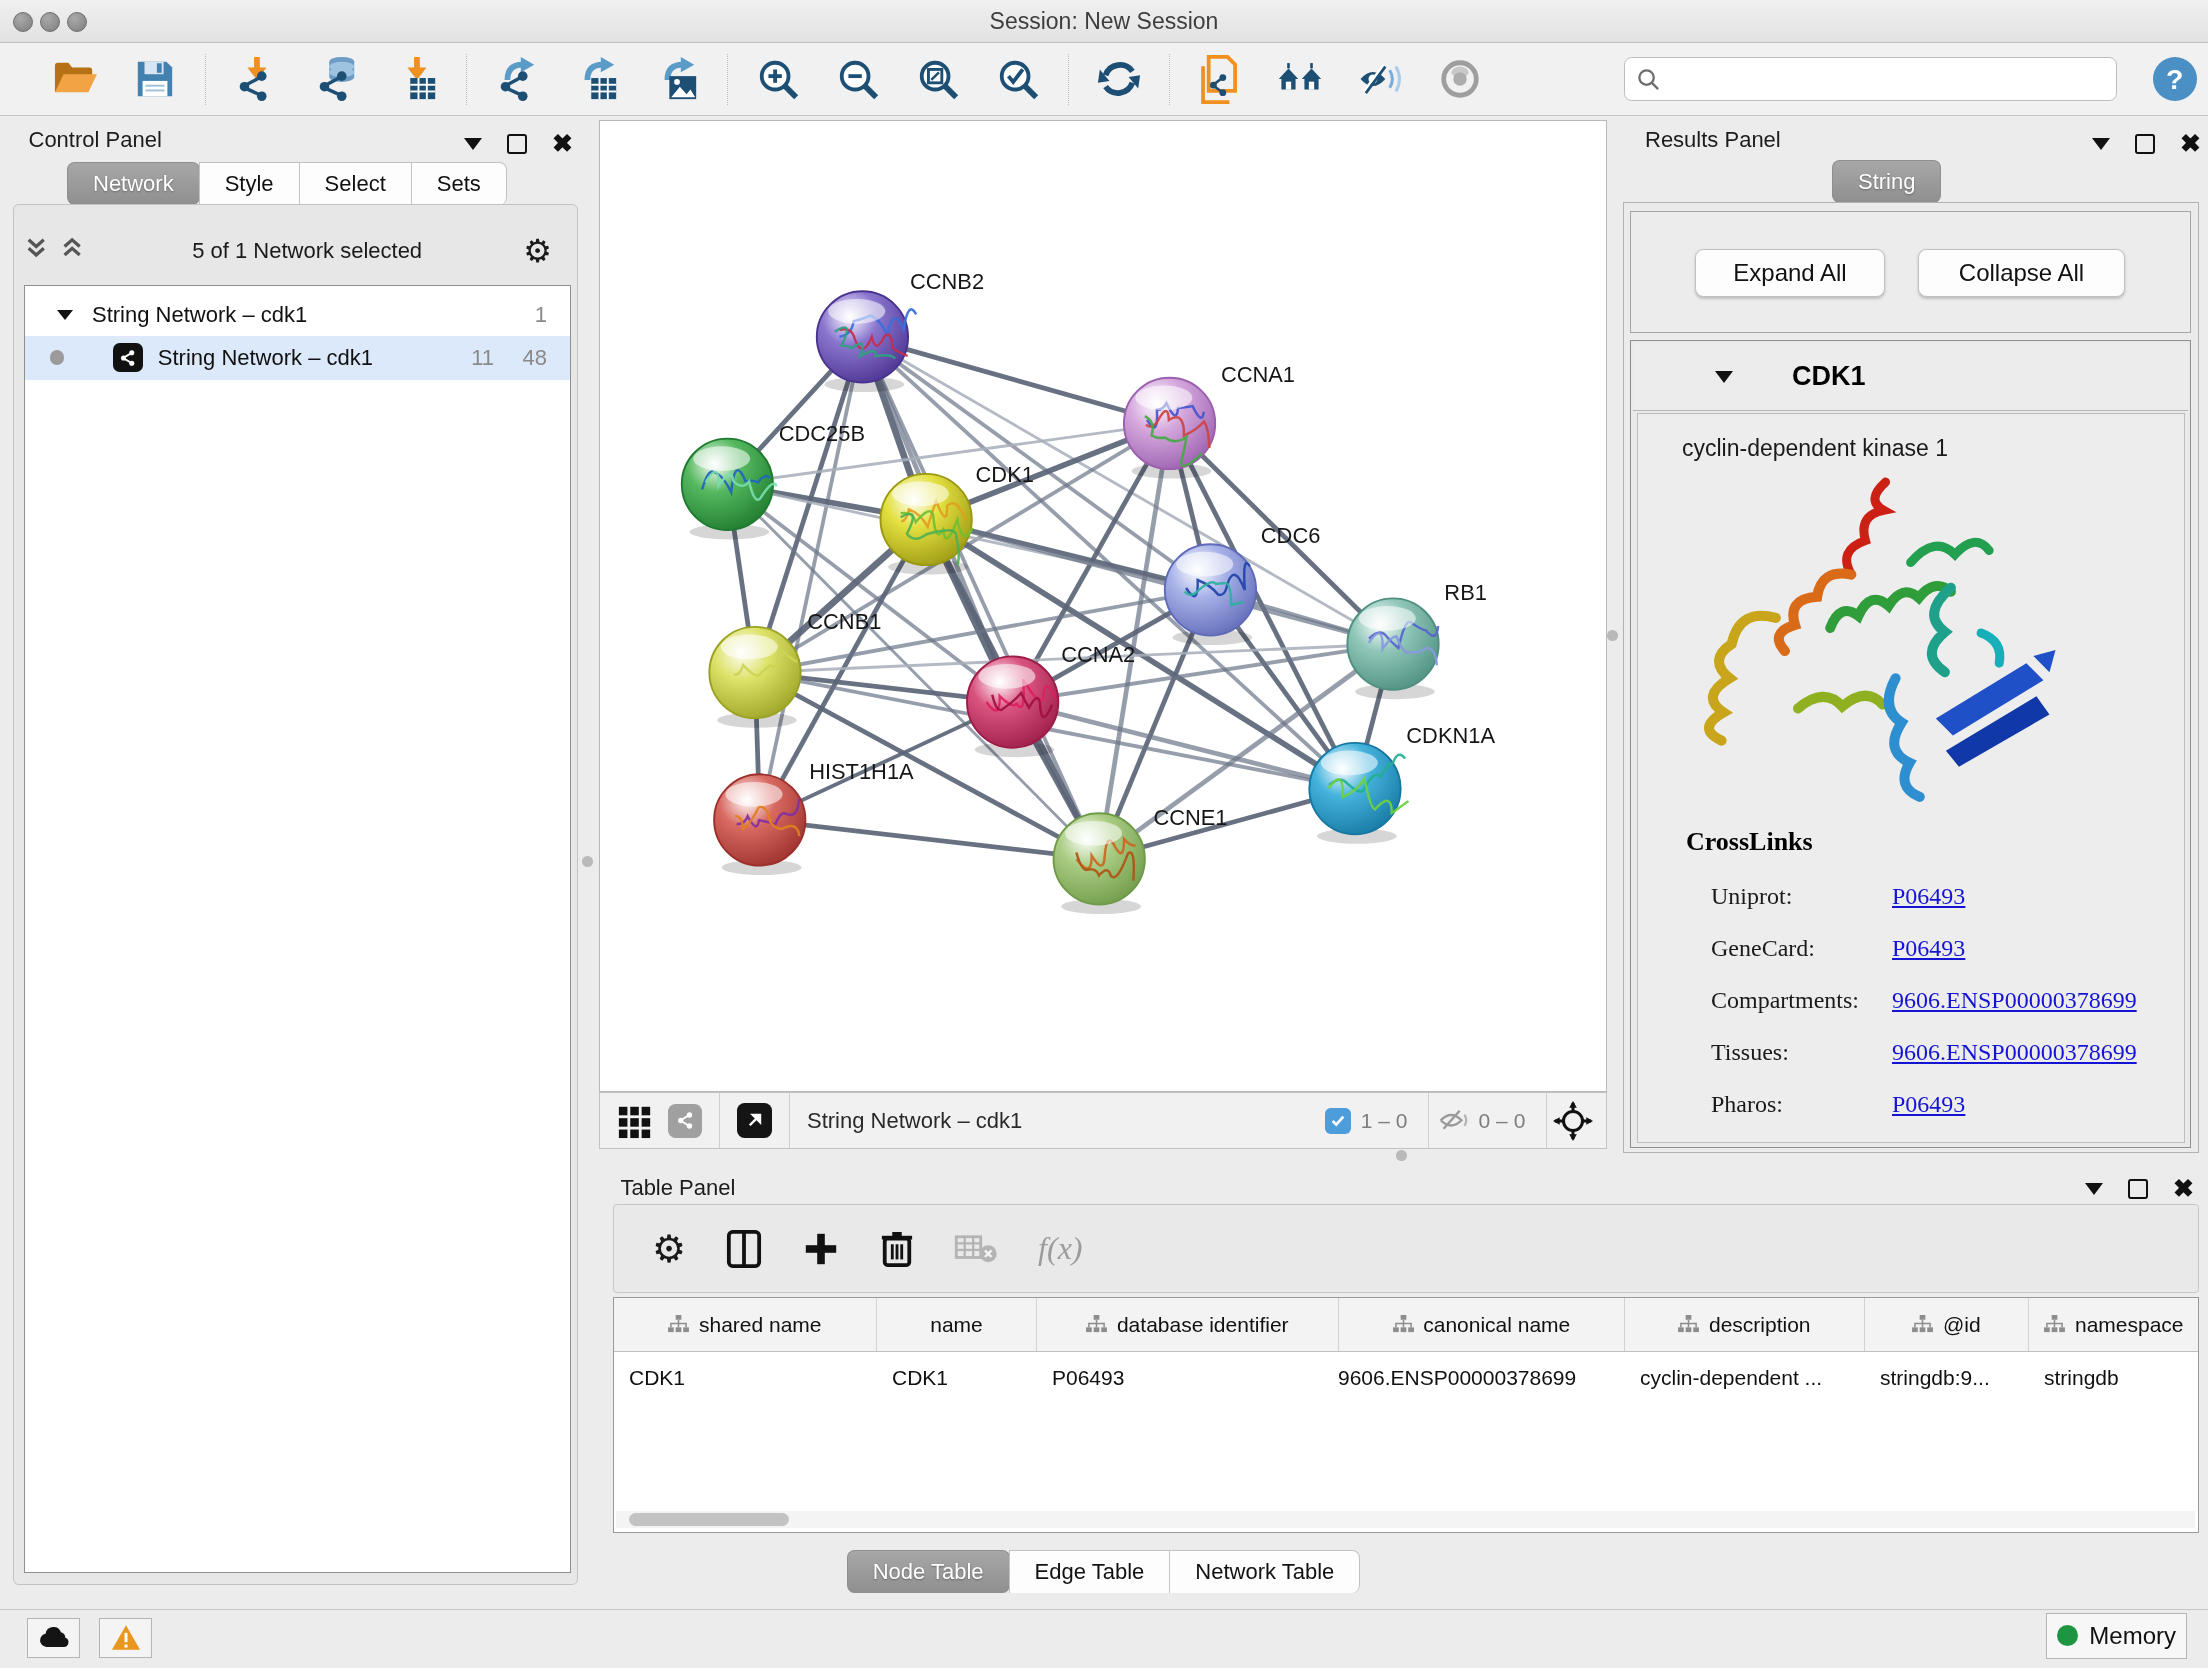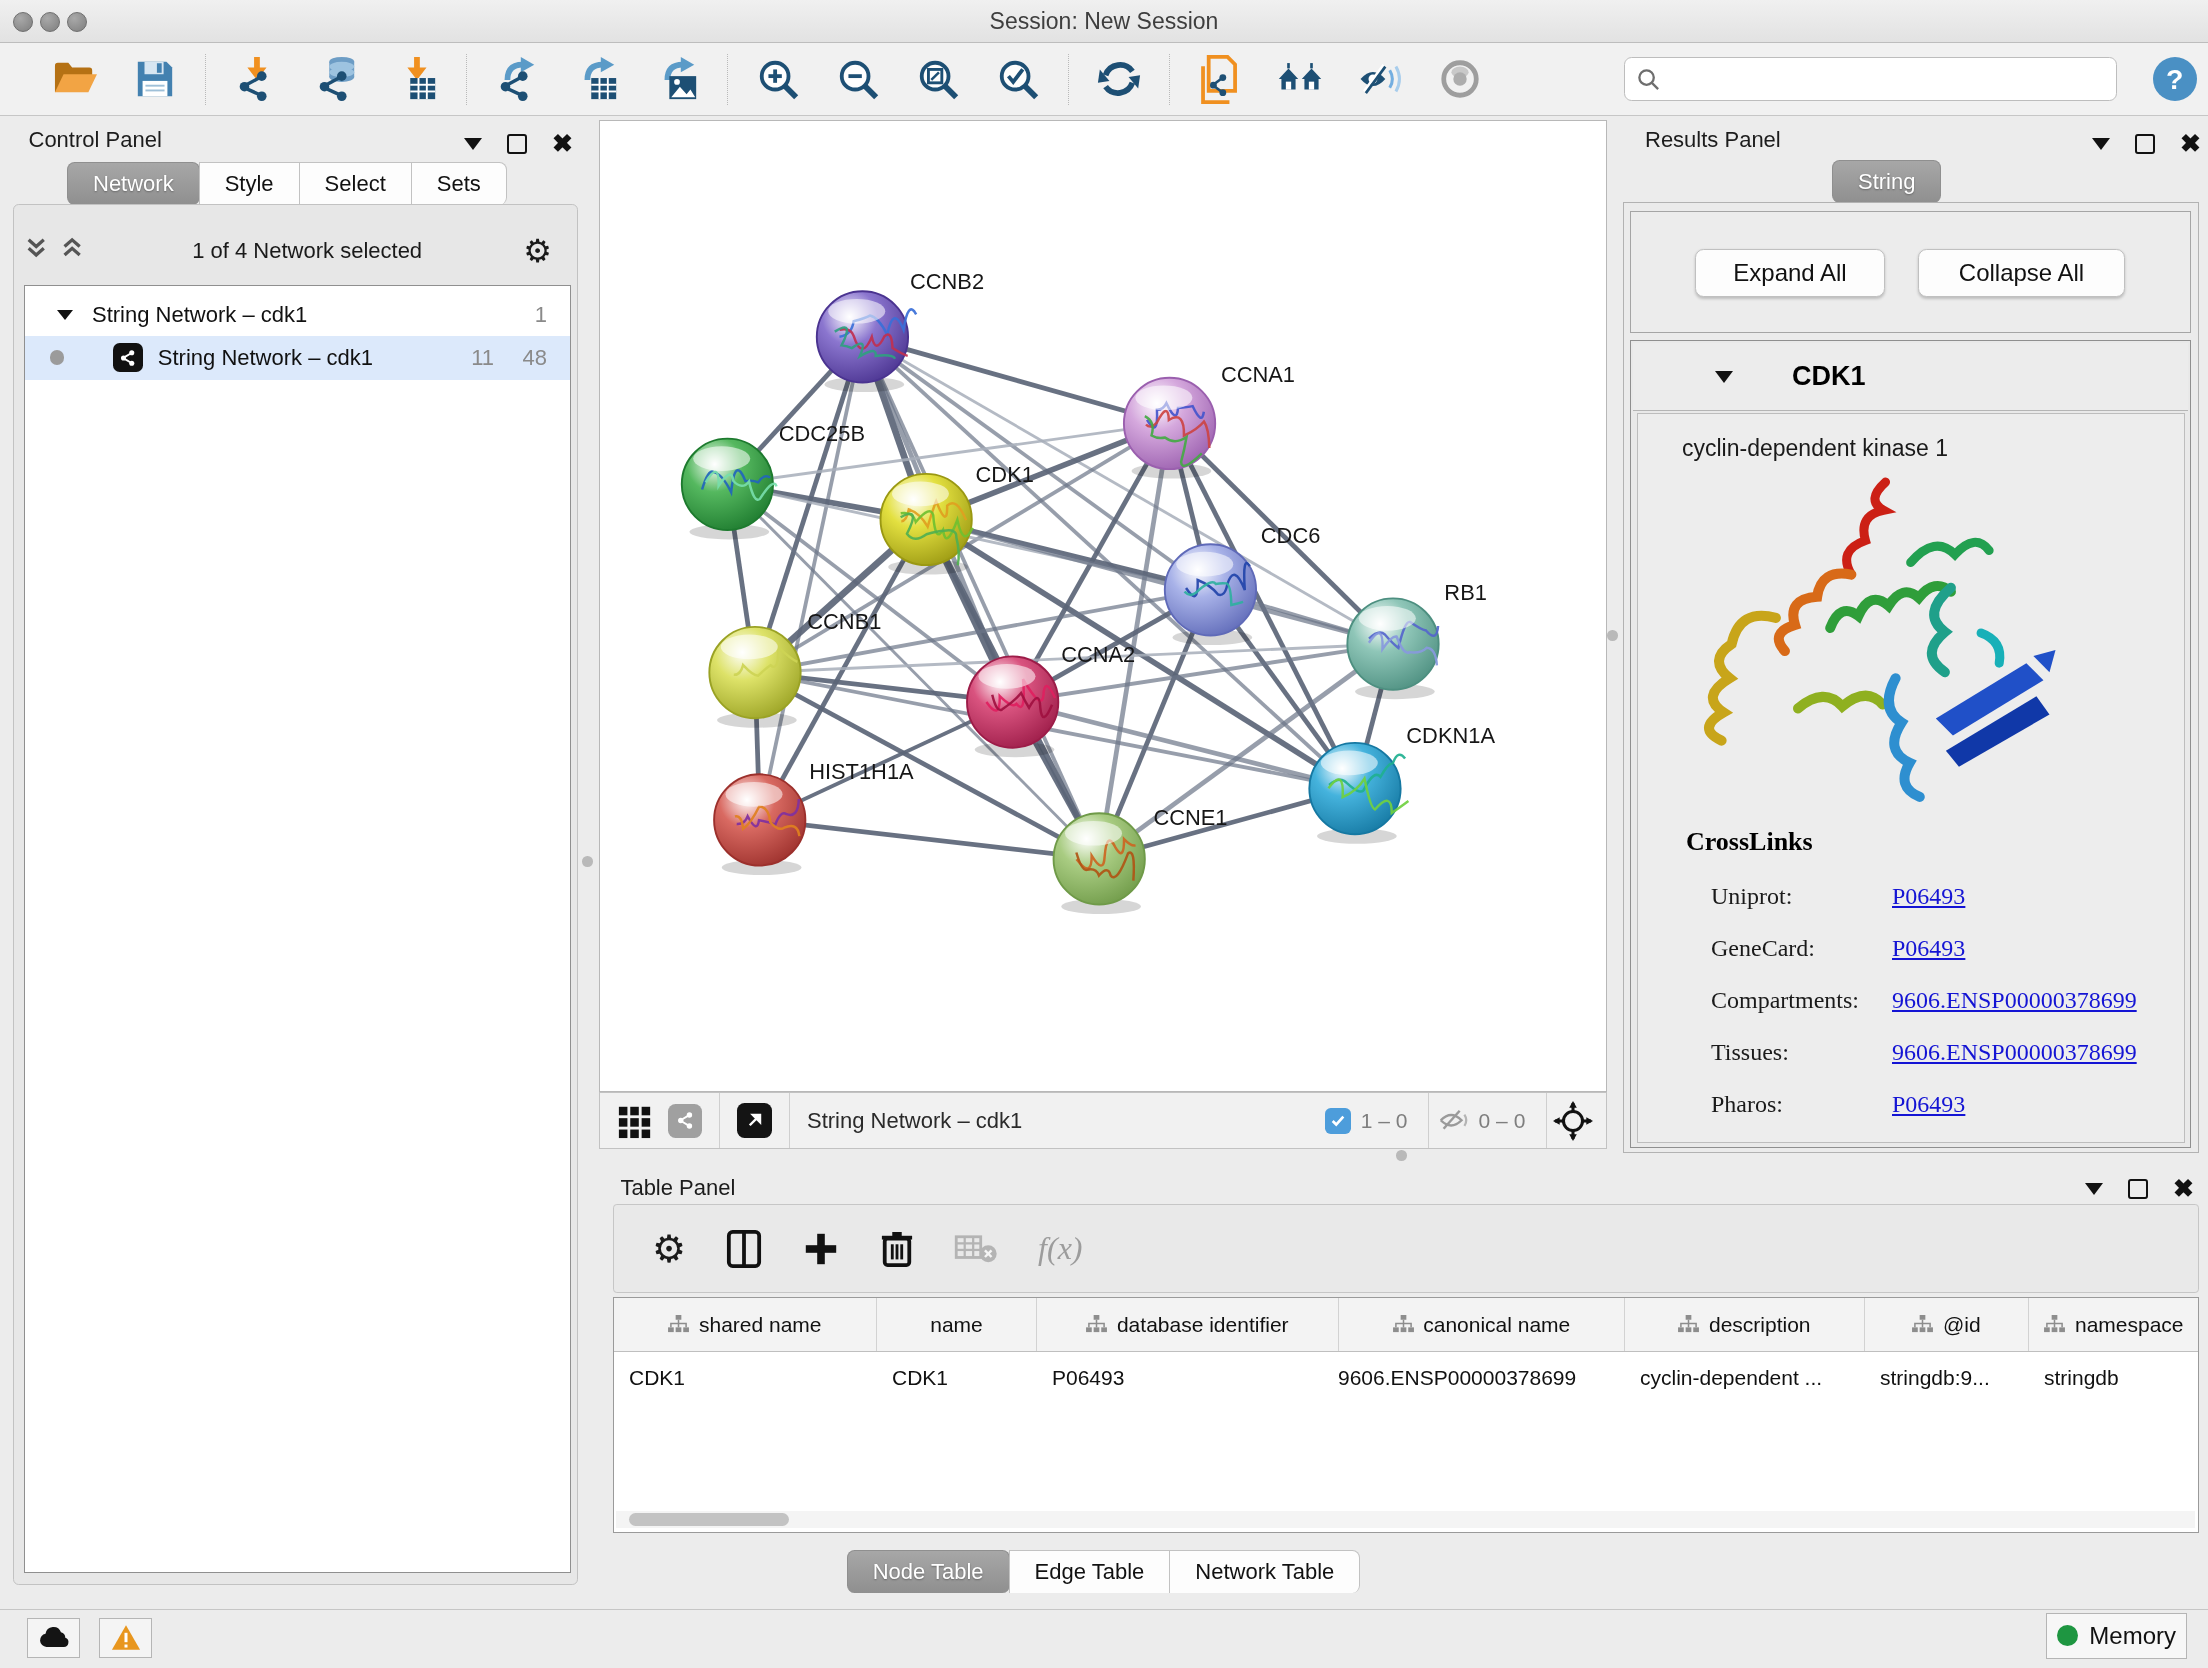--- a/index.html
+++ b/index.html
@@ -360,21 +360,21 @@
   <div class="abs" id="cp-inner"></div>
   <div class="abs" id="cp-subhead">
     <svg width="34" height="28.5" viewBox="0 0 36 30">
       <polyline class="chev" points="6,4 14,11 22,4"></polyline>
         <polyline class="chev" points="6,13 14,20 22,13"></polyline>
     </svg>
     <svg width="34" height="28.5" viewBox="0 0 36 30">
       <polyline class="chev" points="8,11 16,4 24,11"></polyline>
         <polyline class="chev" points="8,20 16,13 24,20"></polyline>
     </svg>
-    <div id="cp-status">1 of 4 Network selected</div>
+    <div id="cp-status">5 of 1 Network selected</div>
     <div class="gear" style="margin-right:15px;">⚙</div>
   </div>
   <div class="abs" id="cp-tree">
     <div class="tree-row" style="margin-top:7.6px;">
       <div style="width:32px;"></div>
       <div class="tri-down" style="border-left-width:8.6px;border-right-width:8.6px;border-top-width:10.5px;"></div>
       <div style="margin-left:19px;flex:1;">String Network – cdk1</div>
       <div class="count" style="margin-right:23px;">1</div>
     </div>
     <div class="tree-row selected">

